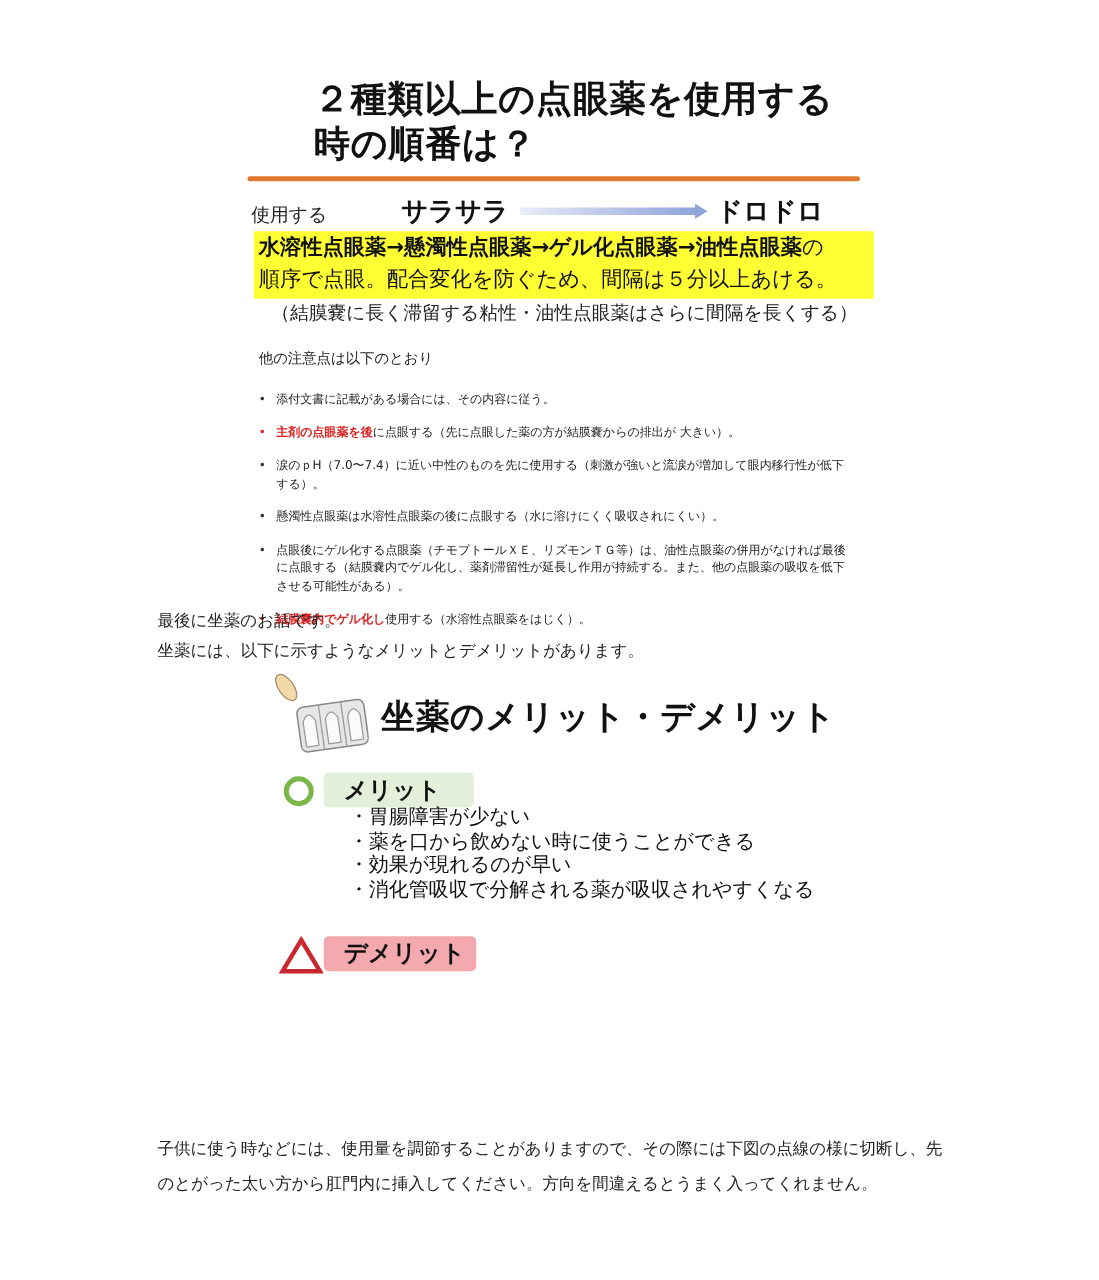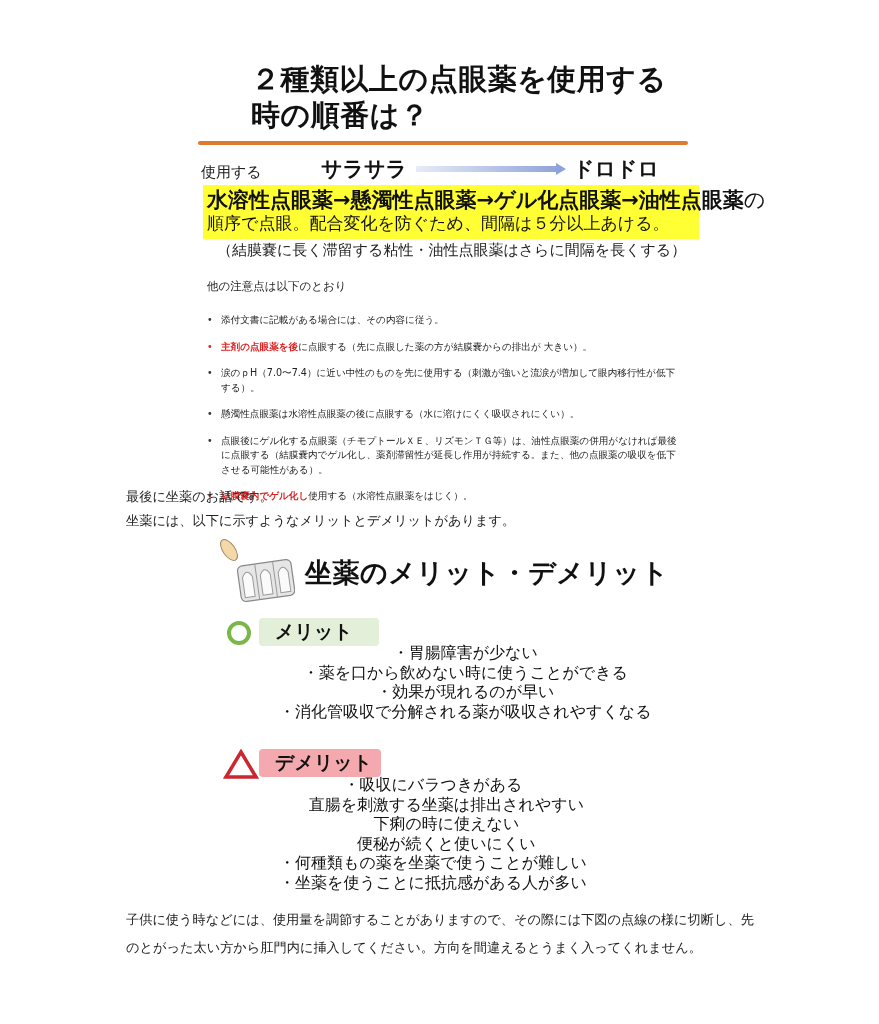--- a/index.html
+++ b/index.html
@@ -11,21 +11,21 @@
   .s1-title { position: absolute; left: 12px; top: 6px; width: 480px; font-size: 29px; font-weight: bold; line-height: 36px; color: #111; letter-spacing: 0.5px; margin-left: 44px; }
   .s1-rule { position: absolute; left: 3px; top: 86px; width: 490px; height: 4px; background: #e07a2e; border-radius: 2px; }
   .s1-flow { position: absolute; left: 6px; top: 98px; width: 490px; height: 32px; }
   .s1-general { position: absolute; left: 0; top: 10px; font-size: 15px; color: #222; }
   .s1-sarasara { position: absolute; left: 120px; top: 2px; font-size: 21px; font-weight: bold; color: #111; }
   .s1-arrow { position: absolute; left: 215px; top: 11px; width: 150px; height: 10px; }
   .s1-arrow .shaft { position: absolute; left: 0; top: 2px; width: 142px; height: 6px; background: linear-gradient(to right, #e8ecf8, #8ea3da); }
   .s1-arrow .head { position: absolute; left: 140px; top: -1px; width: 0; height: 0; border-top: 6px solid transparent; border-bottom: 6px solid transparent; border-left: 10px solid #8ea3da; }
   .s1-dorodoro { position: absolute; left: 372px; top: 2px; font-size: 21px; font-weight: bold; color: #111; }
   .s1-highlight { position: absolute; left: 8px; top: 130px; width: 496px; height: 54px; background: #ffff33; }
-  .s1-hl-line1 { position: absolute; left: 12px; top: 131px; font-size: 21px; font-weight: bold; white-space: nowrap; color: #111; }
+  .s1-hl-line1 { position: absolute; left: 12px; top: 131px; font-size: 17px; font-weight: bold; white-space: nowrap; color: #111; }
   .s1-hl-line1 .no { font-weight: normal; }
   .s1-hl-line2 { position: absolute; left: 12px; top: 157px; font-size: 17px; white-space: nowrap; color: #111; }
   .s1-hl-line2 b { font-weight: normal; }
   .s1-paren { position: absolute; left: 22px; top: 186px; font-size: 15px; white-space: nowrap; color: #222; }
   .s1-notes-head { position: absolute; left: 12px; top: 224px; font-size: 11.5px; color: #222; }
   .s1-notes { position: absolute; left: 12px; top: 246px; width: 470px; list-style: none; }
   .s1-notes li { position: relative; padding-left: 14px; font-size: 9.6px; line-height: 14.5px; color: #222; margin-top: 12px; }
   .s1-notes li::before { content: "•"; position: absolute; left: 0; top: 0; color: #333; }
   .s1-notes li.red::before { color: #d22; }
   .s1-notes .red-txt { color: #d22; font-weight: bold; text-align: right; }
@@ -37,21 +37,21 @@
   .p3 { top: 906px; width: 640px; white-space: normal; line-height: 28px; }
 
   
   .slide2 { position: absolute; left: 215px; top: 535px; width: 460px; height: 360px; }
   .supp-icon { position: absolute; left: 0; top: 0; width: 80px; height: 70px; }
   .s2-title { position: absolute; left: 90px; top: 20px; font-size: 27px; font-weight: bold; color: #111; white-space: nowrap; letter-spacing: 0.5px; }
   .circle-icon { position: absolute; left: 12px; top: 86px; width: 24px; height: 24px; border: 4px solid #7ab648; border-radius: 50%; }
   .merit-tag { position: absolute; left: 44px; top: 83px; width: 120px; height: 28px; background: #e3efd9; border-radius: 4px; }
   .merit-label { position: absolute; left: 60px; top: 84px; font-size: 19px; font-weight: bold; color: #111; }
   .merit-list { position: absolute; left: 64px; top: 108px; list-style: none; }
-  .merit-list li, .demerit-list li { font-size: 16px; line-height: 19.5px; color: #111; white-space: nowrap; text-align: center; }
+  .merit-list li, .demerit-list li { font-size: 16px; line-height: 19.5px; color: #111; white-space: nowrap; }
   .triangle-icon { position: absolute; left: 8px; top: 214px; width: 36px; height: 32px; }
   .demerit-tag { position: absolute; left: 44px; top: 214px; width: 122px; height: 28px; background: #f3a9ae; border-radius: 4px; }
   .demerit-label { position: absolute; left: 60px; top: 215px; font-size: 19px; font-weight: bold; color: #111; }
   .demerit-list { position: absolute; left: 64px; top: 240px; list-style: none; }
   .demerit-list li.sub { padding-left: 27px; }
 </style>
 </head>
 <body>
 
 <div class="slide1">
@@ -116,23 +116,15 @@
     <li>・薬を口から飲めない時に使うことができる</li>
     <li>・効果が現れるのが早い</li>
     <li>・消化管吸収で分解される薬が吸収されやすくなる</li>
   </ul>
 
   <svg class="triangle-icon" viewBox="0 0 36 32">
     <path d="M18 3 L33 28 L3 28 Z" fill="none" stroke="#c8282e" stroke-width="3.5" stroke-linejoin="miter"></path>
   </svg>
   <div class="demerit-tag"></div>
   <div class="demerit-label">デメリット</div>
-  <ul class="demerit-list">
-    <li>・吸収にバラつきがある</li>
-    <li class="sub">直腸を刺激する坐薬は排出されやすい</li>
-    <li class="sub">下痢の時に使えない</li>
-    <li class="sub">便秘が続くと使いにくい</li>
-    <li>・何種類もの薬を坐薬で使うことが難しい</li>
-    <li>・坐薬を使うことに抵抗感がある人が多い</li>
-  </ul>
 </div>
 
 <p class="para p3">子供に使う時などには、使用量を調節することがありますので、その際には下図の点線の様に切断し、先のとがった太い方から肛門内に挿入してください。方向を間違えるとうまく入ってくれません。</p>
 
 </body></html>

